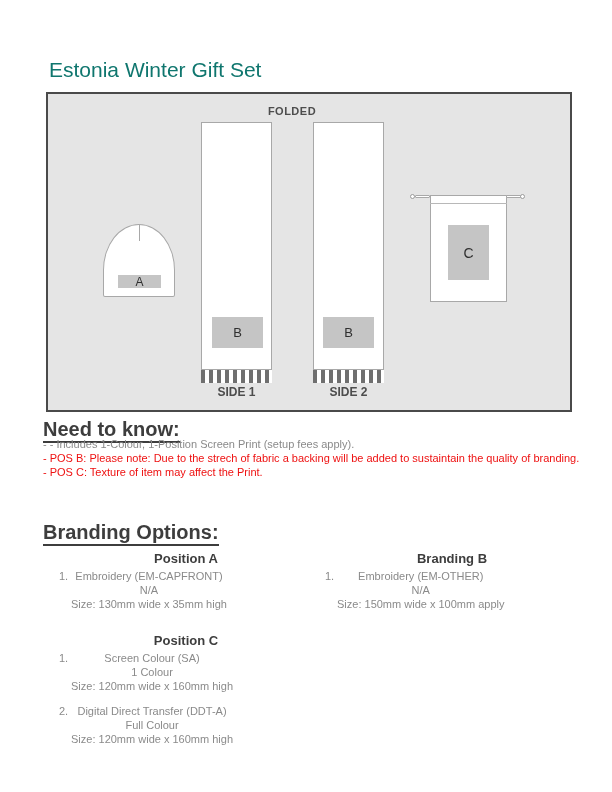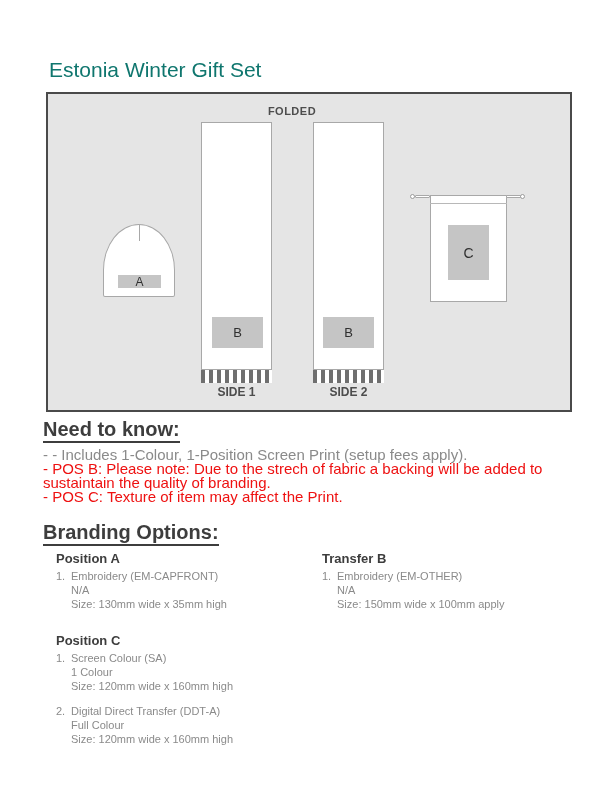--- a/index.html
+++ b/index.html
@@ -48,26 +48,26 @@
   .area-b2{left:275px;top:223px;width:51px;height:31px;font-size:13px;}
   .area-c{left:400px;top:131px;width:41px;height:55px;font-size:14px;}
 
   
   .section-heading{position:absolute;font-size:20px;font-weight:bold;color:#3d3d3d;
                    border-bottom:2px solid #3d3d3d;padding-bottom:1px;line-height:21px;}
   .ntk-heading{left:43px;top:419px;}
   .bo-heading{left:43px;top:522px;}
 
   
-  .notes{position:absolute;left:43px;top:448px;width:548px;font-size:15px;line-height:14px;}
+  .notes{position:absolute;left:43px;top:437px;width:548px;font-size:11px;line-height:14px;}
   .note-gray{color:#8a8a8a;}
   .note-red{color:#ee1111;}
 
   
-  .position-block{position:absolute;width:260px;}
+  .position-block{position:absolute;width:260px;text-align:center;}
   .pos-a{left:56px;top:551px;}
   .pos-b{left:322px;top:551px;}
   .pos-c{left:56px;top:621px;margin-top:12px;}
   .pos-name{font-size:13px;font-weight:bold;color:#3d3d3d;margin-bottom:3px;}
   .method{display:flex;font-size:11px;line-height:14px;color:#8a8a8a;}
   .method + .method{margin-top:11px;}
   .mnum{width:15px;flex:none;}
 </style>
 </head>
 <body>
@@ -117,21 +117,21 @@
       <span class="mnum">1.</span>
       <div>
         <div>Embroidery (EM-CAPFRONT)</div>
         <div>N/A</div>
         <div>Size: 130mm wide x 35mm high</div>
       </div>
     </div>
   </div>
 
   <div class="position-block pos-b">
-    <div class="pos-name">Transfer B</div>
+    <div class="pos-name">Branding B</div>
     <div class="method">
       <span class="mnum">1.</span>
       <div>
         <div>Embroidery (EM-OTHER)</div>
         <div>N/A</div>
         <div>Size: 150mm wide x 100mm apply</div>
       </div>
     </div>
   </div>
 

